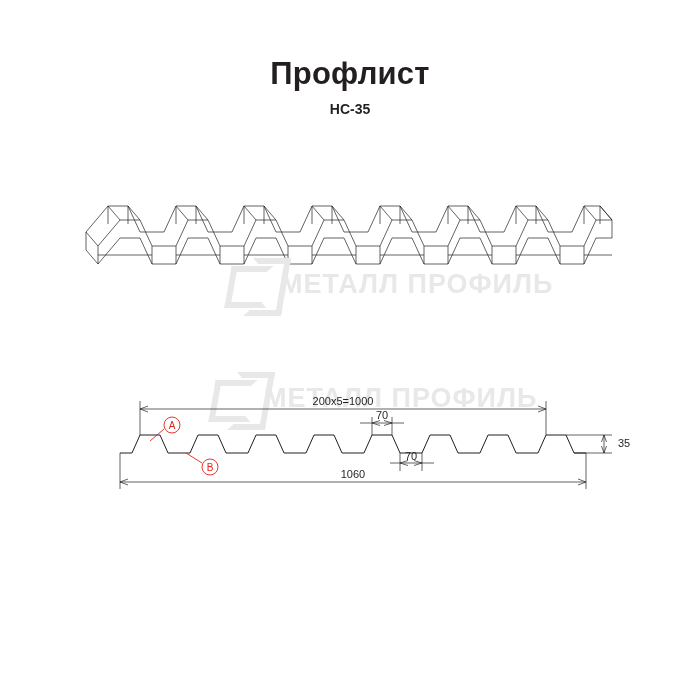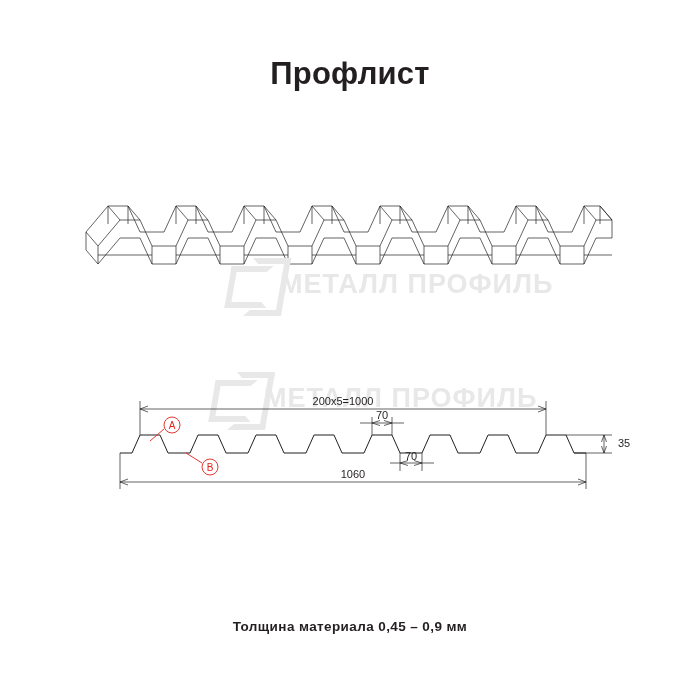--- a/index.html
+++ b/index.html
@@ -120,20 +120,21 @@
   .red { fill: none; stroke: #e2211c; stroke-width: 0.9; }
   .red-txt { fill: #e2211c; font-size: 10px; font-family: "Liberation Sans", sans-serif; }
   .dim-txt { fill: #231f20; font-size: 11px; font-family: "Liberation Sans", sans-serif; }
 </style>
 </head>
 <body>
 
 <div class="page">
 
   <div class="title">Профлист</div>
+  <div class="subtitle">НС-35</div>
 
   <div class="iso-wrap">
     <svg width="700" height="160" viewBox="0 0 700 160">
       <g class="ln-thin">
 
         <path d="M98,86 L120,60 L140,60 L152,86 L176,86 L188,60 L208,60 L220,86 L244,86
                  L256,60 L276,60 L288,86 L312,86 L324,60 L344,60 L356,86 L380,86
                  L392,60 L412,60 L424,86 L448,86 L460,60 L480,60 L492,86 L516,86
                  L528,60 L548,60 L560,86 L584,86 L596,60 L612,60"></path>
 
@@ -243,15 +244,14 @@
       <text class="red-txt" x="172" y="44" text-anchor="middle">A</text>
 
       <g class="red">
         <circle cx="210" cy="82" r="8"></circle>
         <path d="M202,78 L186,68"></path>
       </g>
       <text class="red-txt" x="210" y="86" text-anchor="middle">B</text>
     </svg>
   </div>
 
-  <div class="footer-note">Толщина материала 0,45 – 0,9 мм</div>
 
 </div>
 
 </body></html>

